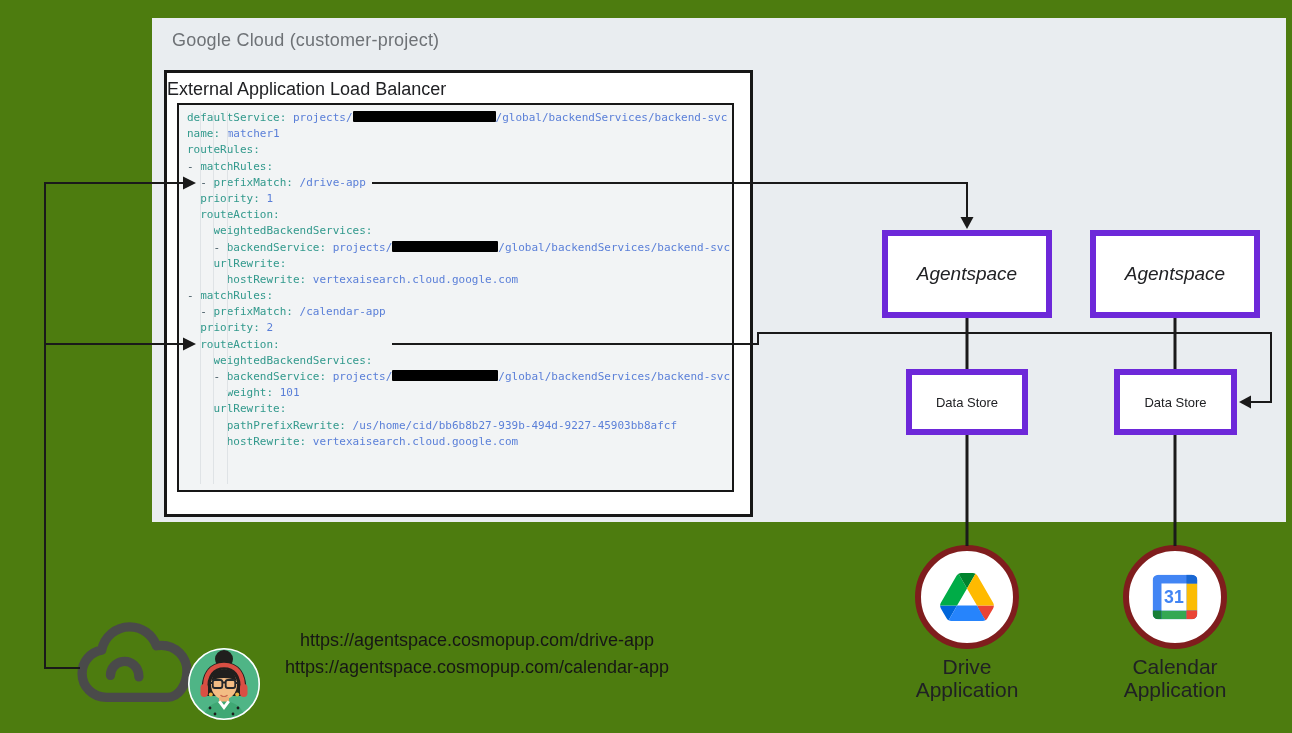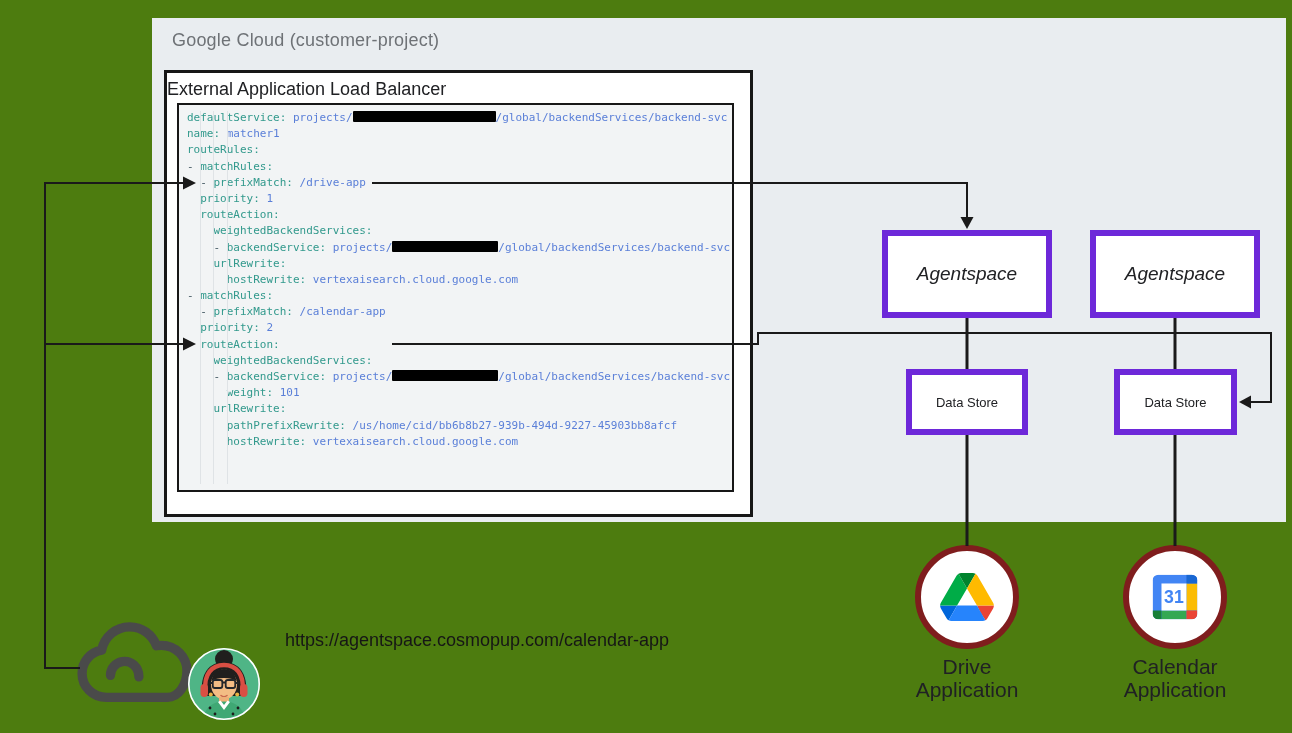--- a/index.html
+++ b/index.html
@@ -175,20 +175,21 @@
           <circle cx="50" cy="60" r="1.4"></circle>
             <circle cx="45" cy="66" r="1.4"></circle>
             <circle cx="51" cy="69" r="1.4"></circle>
         </g>
       </g>
       <circle cx="36" cy="36" r="35.2" fill="none" stroke="#ffffff" stroke-width="1.6"></circle>
     </svg>
   </div>
 
   <div class="frontend-text">
+    <div>https://agentspace.cosmopup.com/drive-app</div>
     <div>https://agentspace.cosmopup.com/calendar-app</div>
   </div>
 
   <svg class="connectors" width="1292" height="733">
     <g stroke="#1a1a1a" stroke-width="2" fill="none">
       <path d="M80 668 H45 V183 H183"></path>
       <path d="M45 344 H183"></path>
       <path d="M372 183 H967 V221"></path>
       <path d="M392 344 H758 V333 H1271 V402 H1250"></path>
     </g>

